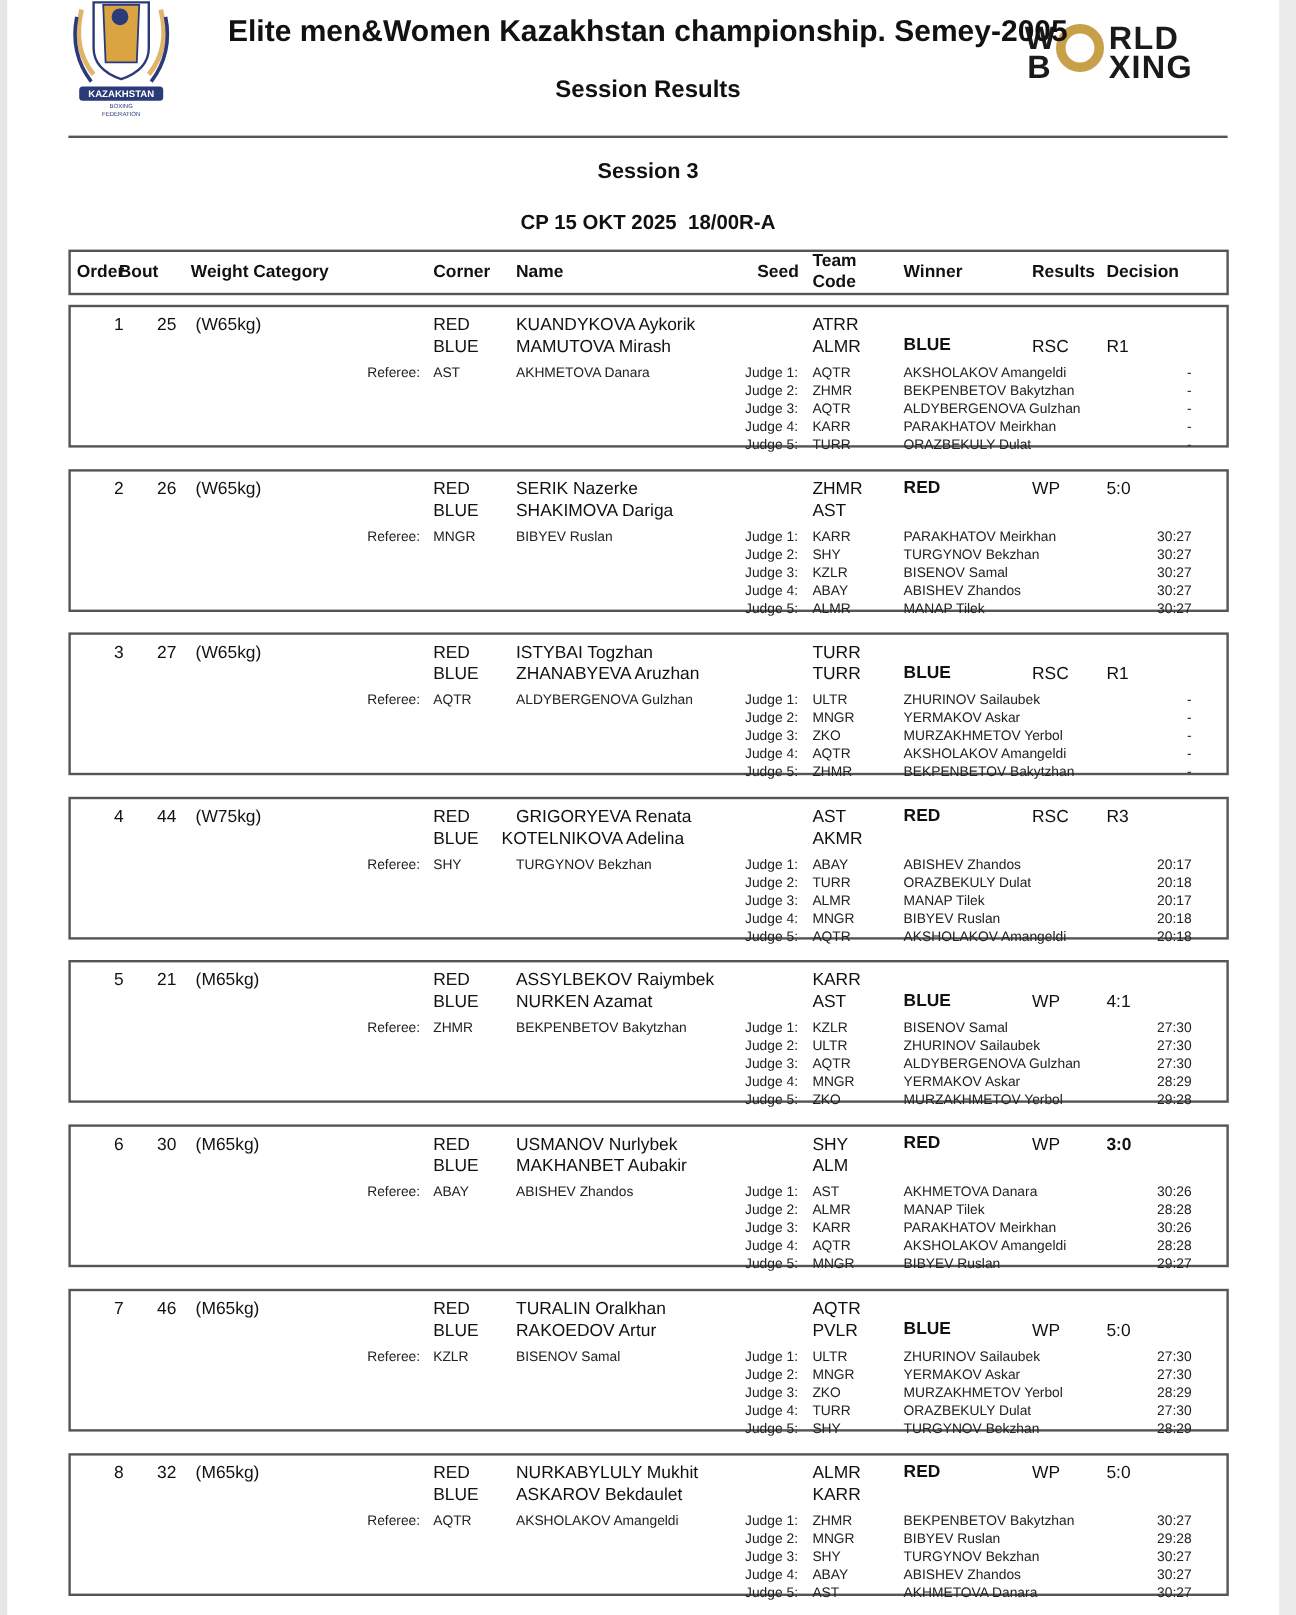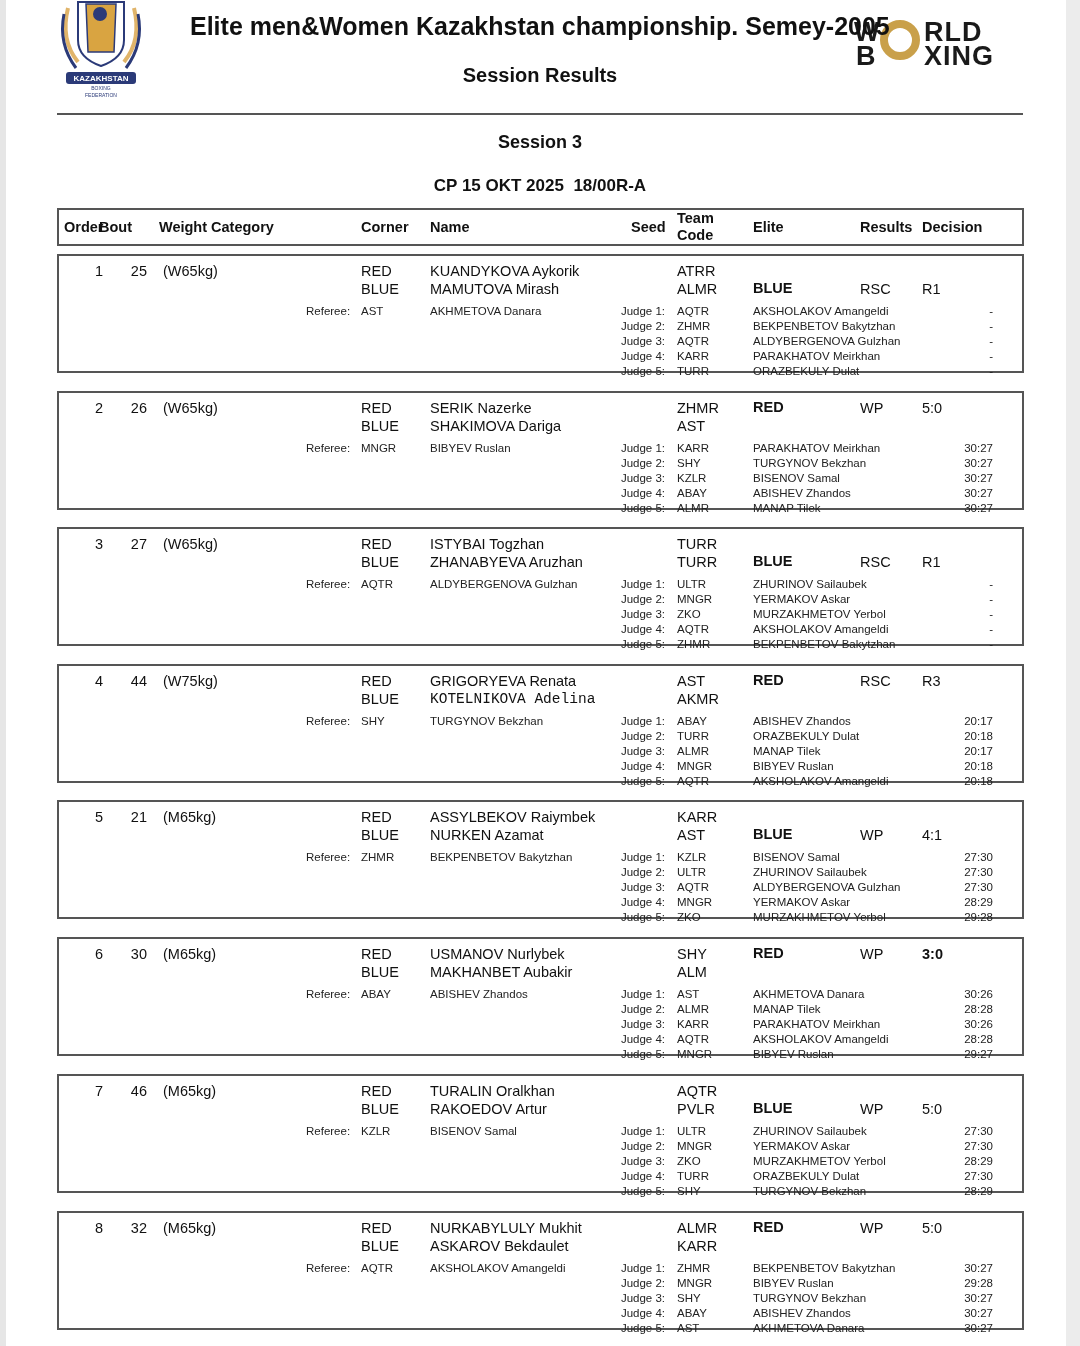--- a/index.html
+++ b/index.html
@@ -68,21 +68,21 @@
 
 <div class="header-box">
   <span class="h" style="left:5px; top:9px;">Order</span>
   <span class="h" style="left:40px; top:9px;text-align:right;">Bout</span>
   <span class="h" style="left:100px; top:9px;">Weight Category</span>
   <span class="h" style="left:302px; top:9px;">Corner</span>
   <span class="h" style="left:371px; top:9px;">Name</span>
   <span class="h" style="left:572px; top:9px;">Seed</span>
   <span class="h" style="left:618px; top:0px;">Team</span>
   <span class="h" style="left:618px; top:17px;">Code</span>
-  <span class="h" style="left:694px; top:9px;">Elite</span>
+  <span class="h" style="left:694px; top:9px;">Winner</span>
   <span class="h" style="left:801px; top:9px;">Results</span>
   <span class="h" style="left:863px; top:9px;">Decision</span>
 </div>
 
 <div id="bouts-container">
     <div class="bout" style="top: 254px;">
     <span class="c r" style="left:0; width:44px; top:7px;">1</span>
     <span class="c r" style="left:50px; width:38px; top:7px;">25</span>
     <span class="c" style="left:104px; top:7px;">(W65kg)</span>
     <span class="c" style="left:302px; top:7px;">RED</span>
@@ -198,21 +198,21 @@
         <span class="s r" style="left:880px; width:54px; top:109px;">-</span>
       </div>
   </div>
     <div class="bout" style="top: 664px;">
     <span class="c r" style="left:0; width:44px; top:7px;">4</span>
     <span class="c r" style="left:50px; width:38px; top:7px;">44</span>
     <span class="c" style="left:104px; top:7px;">(W75kg)</span>
     <span class="c" style="left:302px; top:7px;">RED</span>
     <span class="c" style="left:302px; top:25px;">BLUE</span>
     <span class="c" style="left:371px; top:7px;">GRIGORYEVA Renata</span>
-    <span class="c" style="left:371px; top:25px;font-family:Liberation Mono, monospace;">KOTELNIKOVA Adelina</span>
+    <span class="c" style="left:359px; top:25px;">KOTELNIKOVA Adelina</span>
     <span class="c" style="left:618px; top:7px;">AST</span>
     <span class="c" style="left:618px; top:25px;">AKMR</span>
     <span class="c b" style="left: 694px; top: 6px;">RED</span>
     <span class="c" style="left: 801px; top: 7px;">RSC</span>
     <span class="c" style="left: 863px; top: 7px;">R3</span>
     <span class="s" style="left:247px; top:49px;">Referee:</span>
     <span class="s" style="left:302px; top:49px;">SHY</span>
     <span class="s" style="left:371px; top:49px;">TURGYNOV Bekzhan</span>
     <div class="judges">
         <span class="s r" style="left:540px; width:66px; top:49px;">Judge 1:</span>

